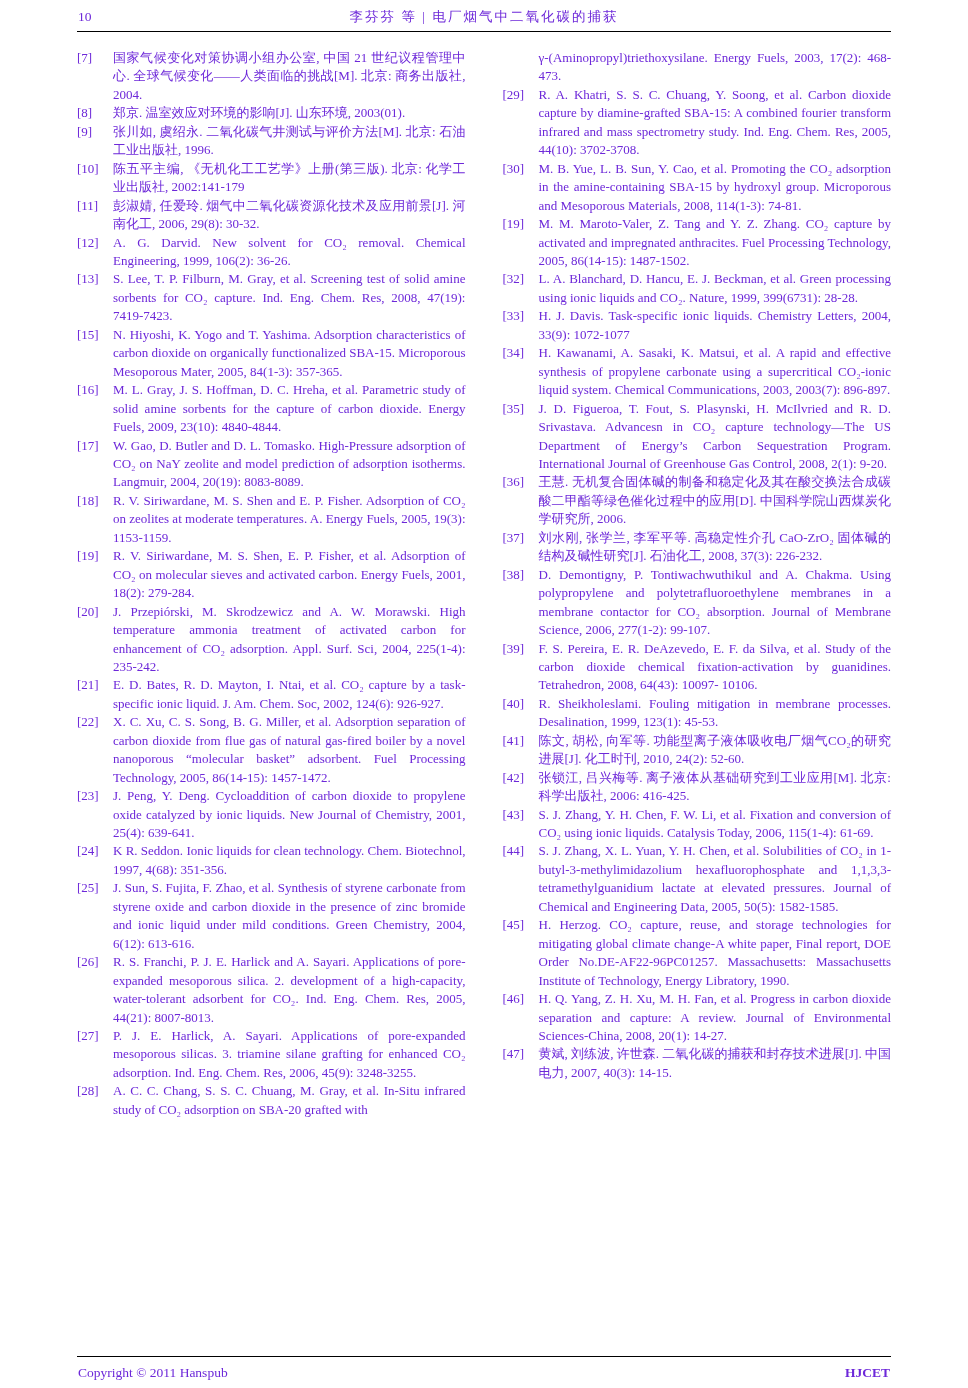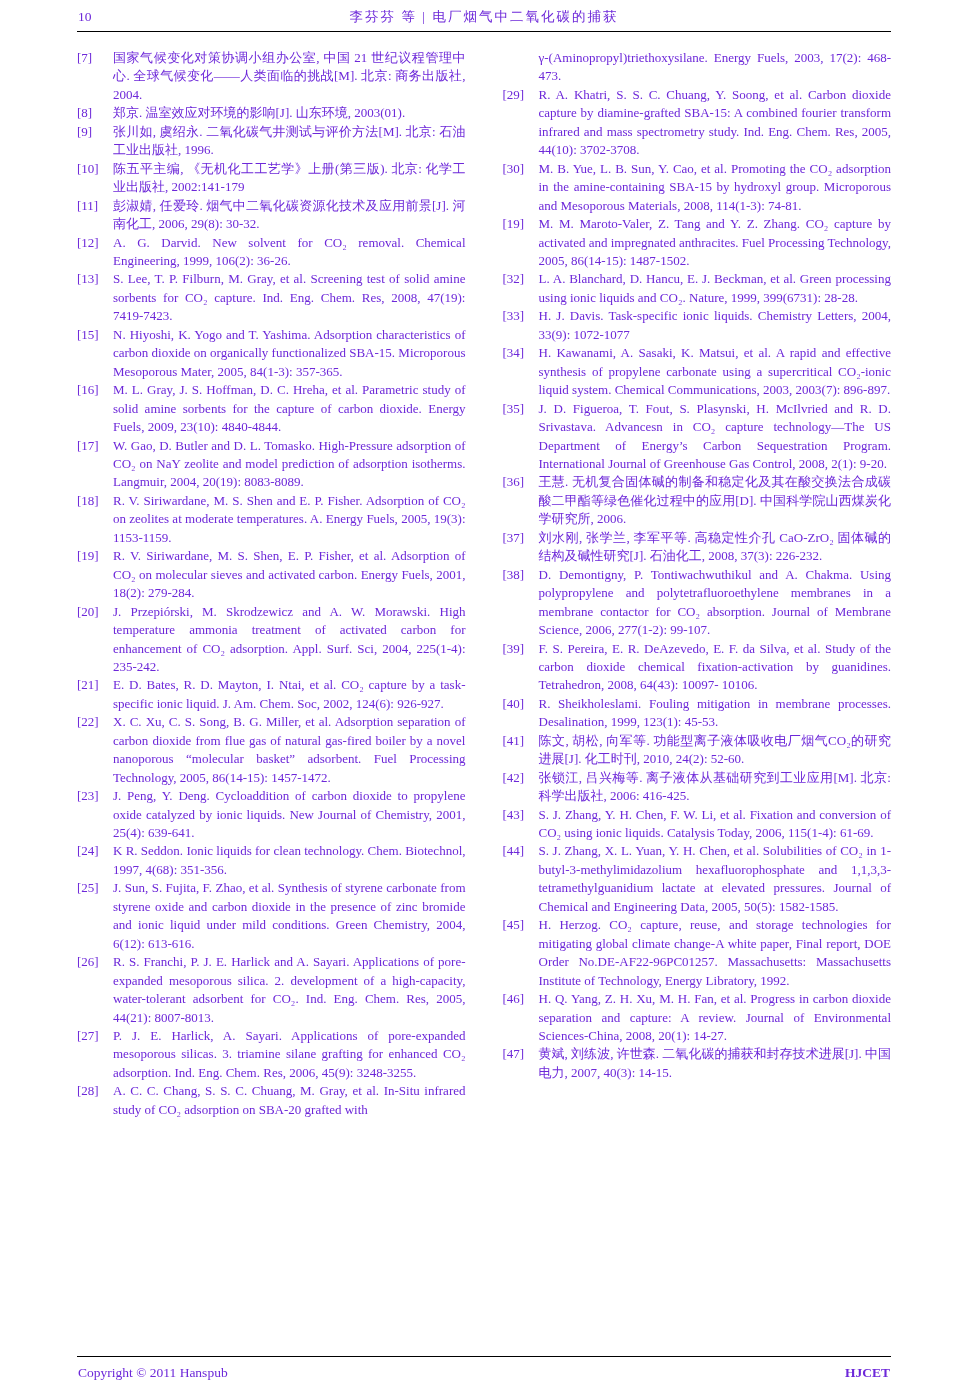--- a/index.html
+++ b/index.html
@@ -262,21 +262,21 @@
           <span class="ref-text">S. J. Zhang, Y. H. Chen, F. W. Li, et al. Fixation and conversion of CO₂ using ionic liquids. Catalysis Today, 2006, 115(1-4): 61-69.</span>
         </div>
 
         <div class="ref">
           <span class="ref-id">[44]</span>
           <span class="ref-text">S. J. Zhang, X. L. Yuan, Y. H. Chen, et al. Solubilities of CO₂ in 1-butyl-3-methylimidazolium hexafluorophosphate and 1,1,3,3-tetramethylguanidium lactate at elevated pressures. Journal of Chemical and Engineering Data, 2005, 50(5): 1582-1585.</span>
         </div>
 
         <div class="ref">
           <span class="ref-id">[45]</span>
-          <span class="ref-text">H. Herzog. CO₂ capture, reuse, and storage technologies for mitigating global climate change-A white paper, Final report, DOE Order No.DE-AF22-96PC01257. Massachusetts: Massachusetts Institute of Technology, Energy Libratory, 1992.</span>
+          <span class="ref-text">H. Herzog. CO₂ capture, reuse, and storage technologies for mitigating global climate change-A white paper, Final report, DOE Order No.DE-AF22-96PC01257. Massachusetts: Massachusetts Institute of Technology, Energy Libratory, 1990.</span>
         </div>
 
         <div class="ref">
           <span class="ref-id">[46]</span>
           <span class="ref-text">H. Q. Yang, Z. H. Xu, M. H. Fan, et al. Progress in carbon dioxide separation and capture: A review. Journal of Environmental Sciences-China, 2008, 20(1): 14-27.</span>
         </div>
 
         <div class="ref">
           <span class="ref-id">[47]</span>
           <span class="ref-text">黄斌, 刘练波, 许世森. 二氧化碳的捕获和封存技术进展[J]. 中国电力, 2007, 40(3): 14-15.</span>

